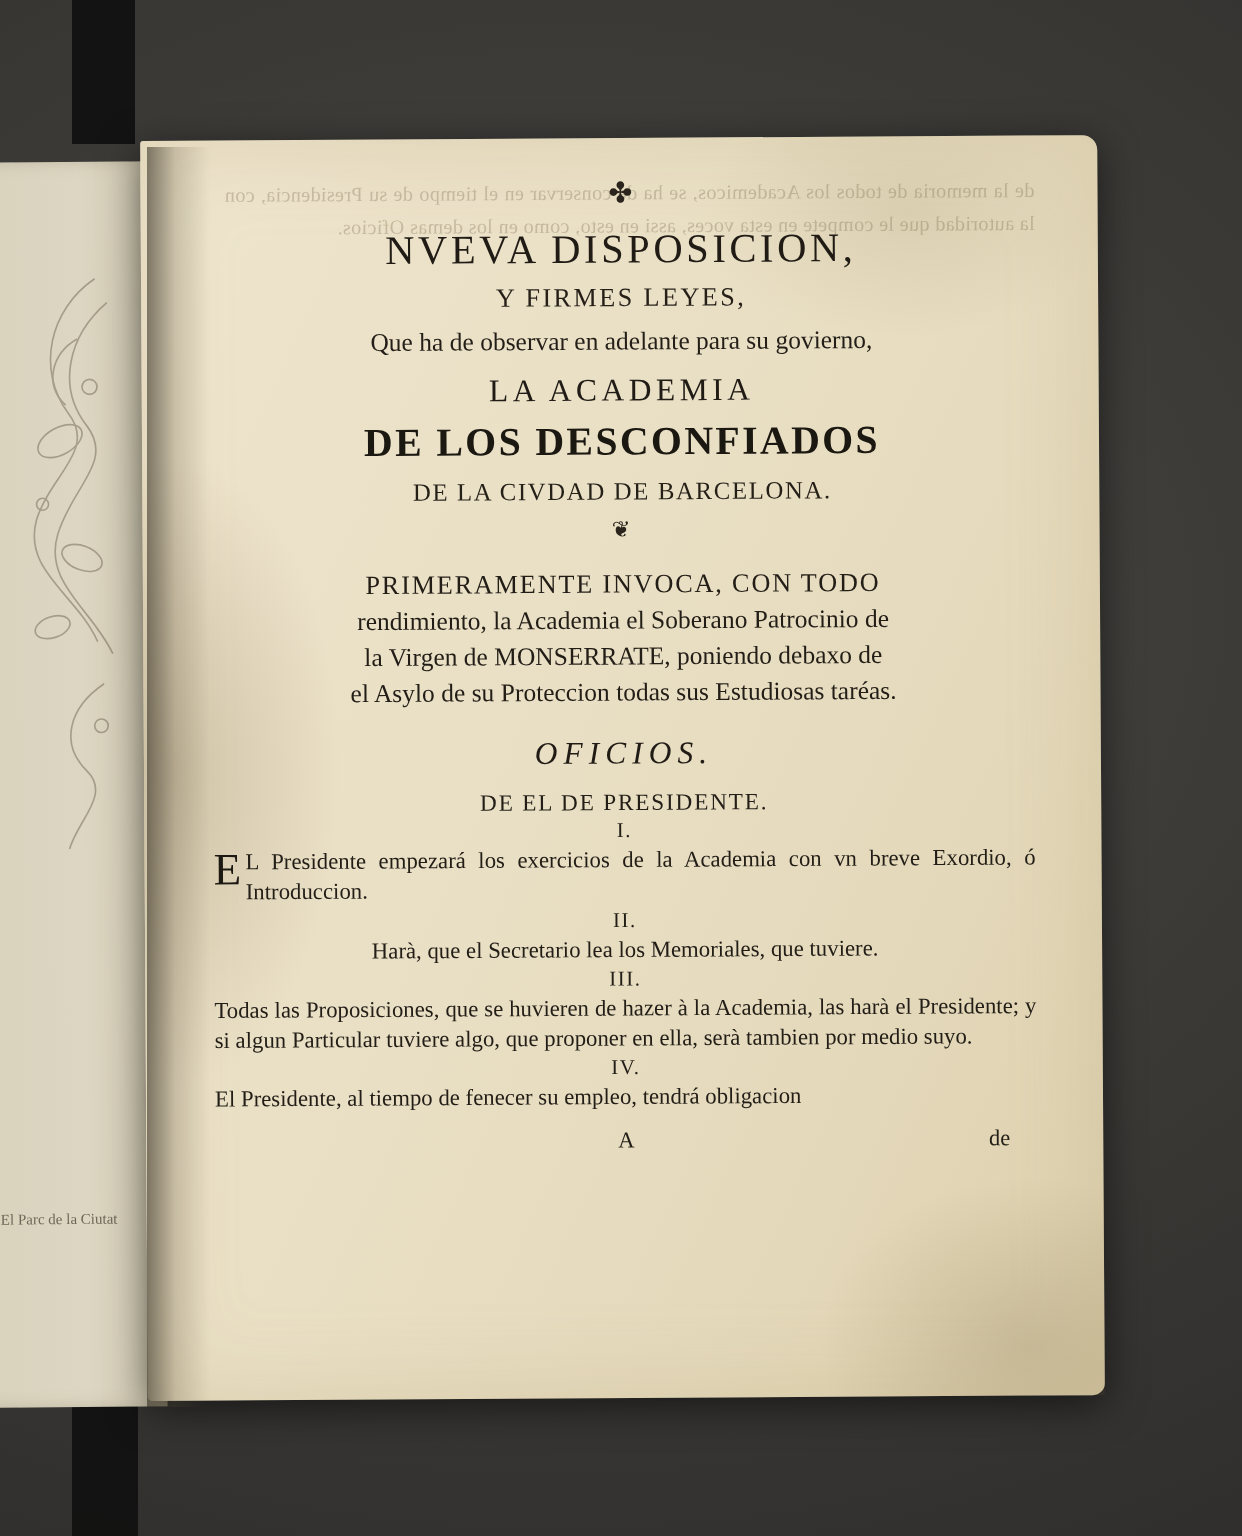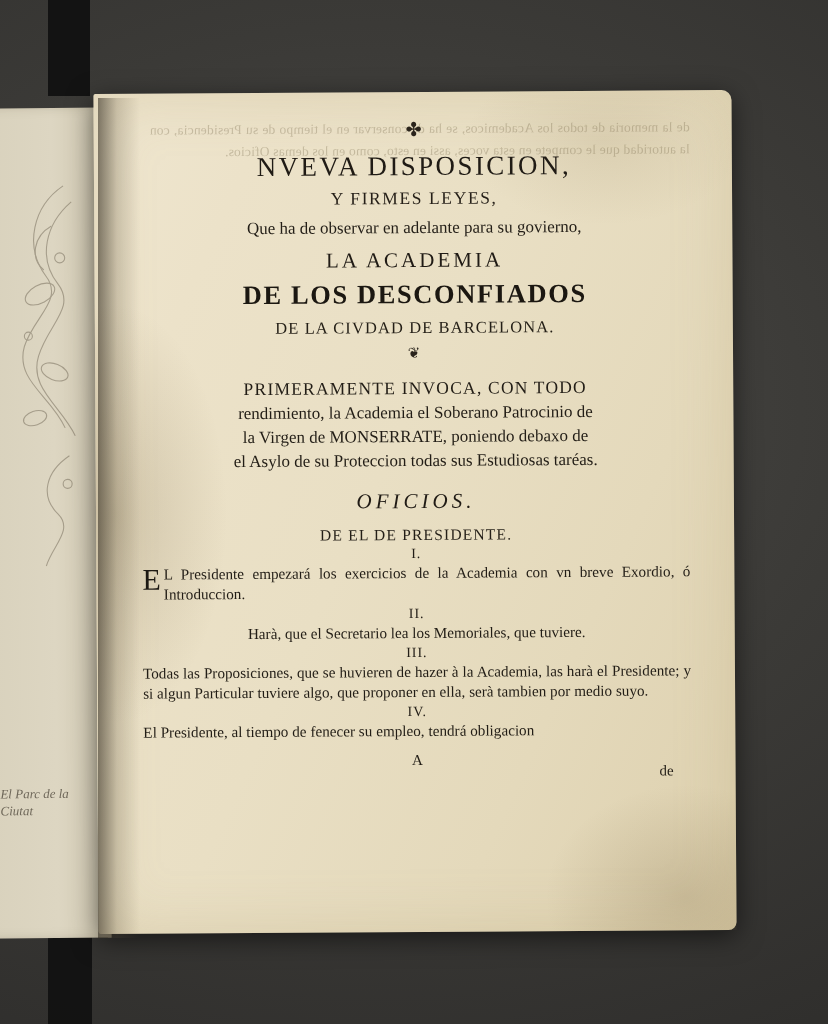--- a/index.html
+++ b/index.html
@@ -49,26 +49,25 @@
     top: 58px;
     width: 96px;
     height: 420px;
     opacity: 0.42;
   }
   .verso .vtext {
     position: absolute;
     left: 8px;
     bottom: 118px;
     width: 80px;
-    font-size: 13px;
+    font-size: 10px;
     color: #4a4337;
     line-height: 1.35;
     opacity: 0.75;
     font-family: "Liberation Serif", serif;
-    font-style: italic;
   }
 
   
   .gutter {
     position: absolute;
     left: 98px;
     top: 98px;
     width: 42px;
     height: 840px;
     background: linear-gradient(90deg, rgba(40,34,24,0.55) 0%, rgba(90,80,60,0.22) 45%, rgba(255,255,255,0) 100%);
@@ -244,21 +243,20 @@
   .sig {
     position: absolute;
     left: 50%;
     transform: translateX(-50%);
     color: #231e17;
   }
   .catch {
     position: absolute;
     right: 18px;
     color: #231e17;
-    margin-top: 12px;
   }
 </style>
 </head>
 <body>
 
 <div id="page">
   <div class="bg-table"></div>
   <div class="strap top"></div>
   <div class="strap bottom"></div>
 

